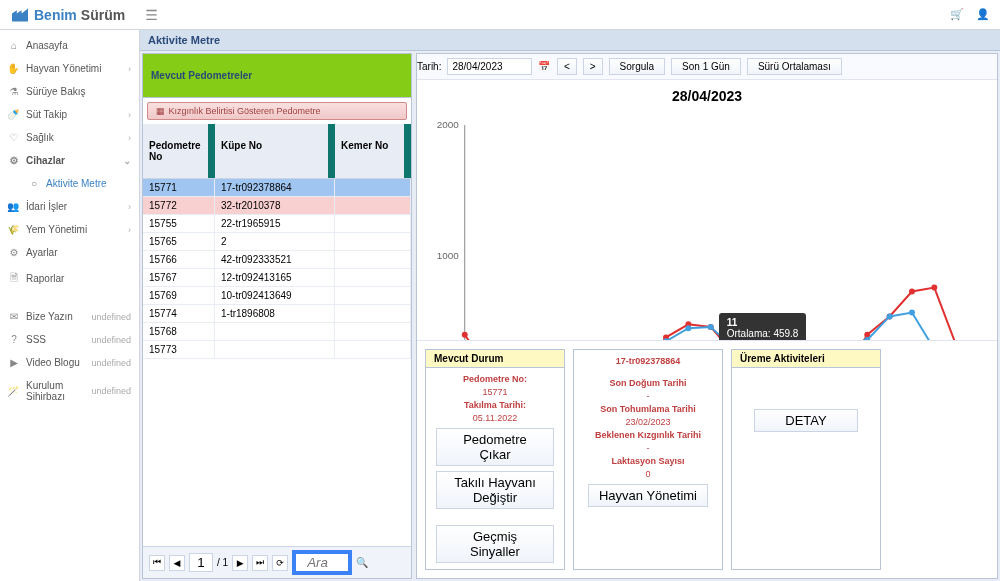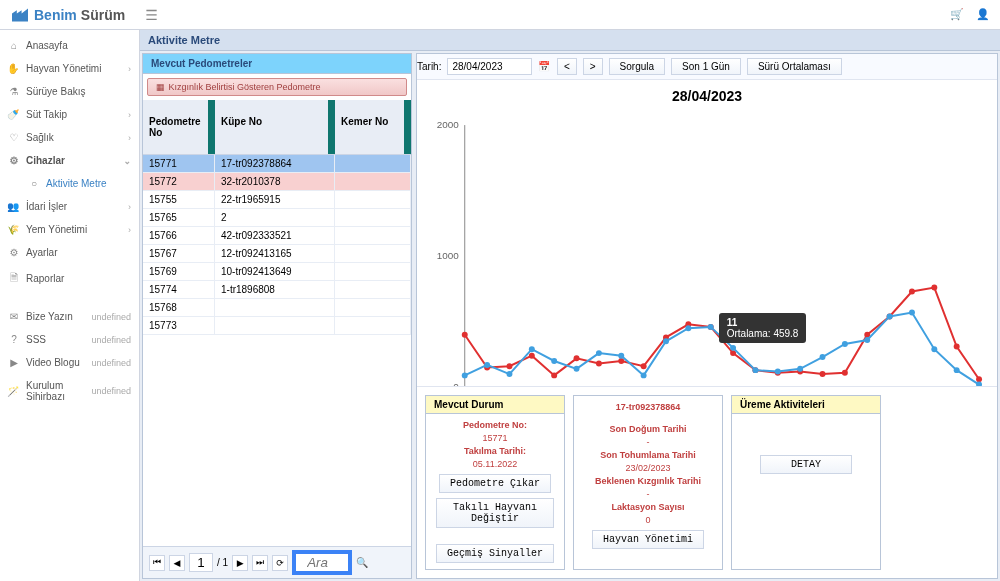--- a/index.html
+++ b/index.html
@@ -18,21 +18,21 @@
 .menu-icon { width: 12px; display: inline-flex; justify-content: center; color: #888; }
 .menu-label { flex: 1; }
 .menu-chevron { color: #aaa; font-size: 9px; }
 .menu-item.active { color: #3b82c4; }
 .menu-item.sub { padding-left: 28px; }
 .menu-sep { height: 12px; }
 .main { flex: 1; display: flex; flex-direction: column; background: #e8edf5; }
 .breadcrumb-bar { background: #d5e0ef; padding: 4px 8px; font-weight: bold; font-size: 11px; color: #2a4a7a; border-bottom: 1px solid #b8c5d8; }
 .content { flex: 1; display: flex; gap: 4px; padding: 2px; overflow: hidden; }
 .left-panel { width: 270px; display: flex; flex-direction: column; background: #fff; border: 1px solid #b8c5d8; }
-.panel-header { background: #7dd3fc; padding: 4px 8px; font-weight: bold; font-size: 10px; color: #2a4a7a; border-bottom: 1px solid #b8c5d8; }
+.panel-header { background: #84cc16; padding: 16px 8px; font-weight: bold; font-size: 10px; color: #2a4a7a; border-bottom: 1px solid #b8c5d8; }
 .heat-btn { margin: 4px; padding: 3px 8px; border: 1px solid #d08a8a; background: linear-gradient(#fae0e0,#f0c8c8); color: #a04040; font-size: 9px; cursor: pointer; display: inline-flex; align-items: center; gap: 4px; border-radius: 2px; }
 .table-head { display: flex; background: #e8edf5; border-bottom: 1px solid #ccd5e5; font-size: 10px; font-weight: bold; }
 .table-head div { padding: 16px 6px; border-right: 7px solid #0f766e; }
 .col-pedo { width: 72px; }
 .col-kupe { width: 120px; }
 .col-kemer { flex: 1; }
 .table-body { flex: 1; overflow: auto; }
 .table-row { display: flex; border-bottom: 1px solid #e8edf5; font-size: 10px; cursor: pointer; }
 .table-row div { padding: 3px 6px; border-right: 1px solid #e8edf5; }
 .table-row.selected { background: #9fc5f0; }
@@ -49,21 +49,21 @@
 .chart-area { flex: 1; padding: 8px 12px; overflow: hidden; }
 .chart-title { text-align: center; font-weight: bold; font-size: 14px; margin-bottom: 4px; }
 .chart-svg { width: 100%; height: 330px; }
 .tooltip-box { position: absolute; background: #333; color: #fff; padding: 4px 8px; border-radius: 3px; font-size: 10px; pointer-events: none; }
 .info-panels { display: flex; gap: 8px; padding: 8px; border-top: 1px solid #e0e5f0; }
 .info-panel { border: 1px solid #b8c5d8; background: #fff; flex-shrink: 0; }
 .info-panel-header { background: #fef9c3; padding: 3px 8px; font-weight: bold; font-size: 10px; border-bottom: 1px solid #b8c5d8; }
 .info-panel-body { padding: 6px 10px; display: flex; flex-direction: column; align-items: center; gap: 3px; font-size: 9px; }
 .info-label { color: #c04040; font-weight: bold; text-align: center; }
 .info-value { color: #c04040; text-align: center; }
-.panel-btn { border: 1px solid #ccd5e5; background: linear-gradient(#fff,#f0f4fa); padding: 3px 10px; cursor: pointer; font-size: 10px; margin-top: 2px; font-family: Liberation Mono, monospace; }
+.panel-btn { border: 1px solid #ccd5e5; background: linear-gradient(#fff,#f0f4fa); padding: 3px 10px; cursor: pointer; font-size: 13px; margin-top: 2px; }
 svg .axis-line { stroke: #888; stroke-width: 1; }
 svg .axis-text { font-size: 10px; fill: #666; }
 svg .series-red { stroke: #e03030; stroke-width: 2; fill: none; }
 svg .series-blue { stroke: #40a0e0; stroke-width: 2; fill: none; }
 svg .dot-red { fill: #e03030; }
 svg .dot-blue { fill: #40a0e0; }
 </style>
 </head>
 <body>
 

